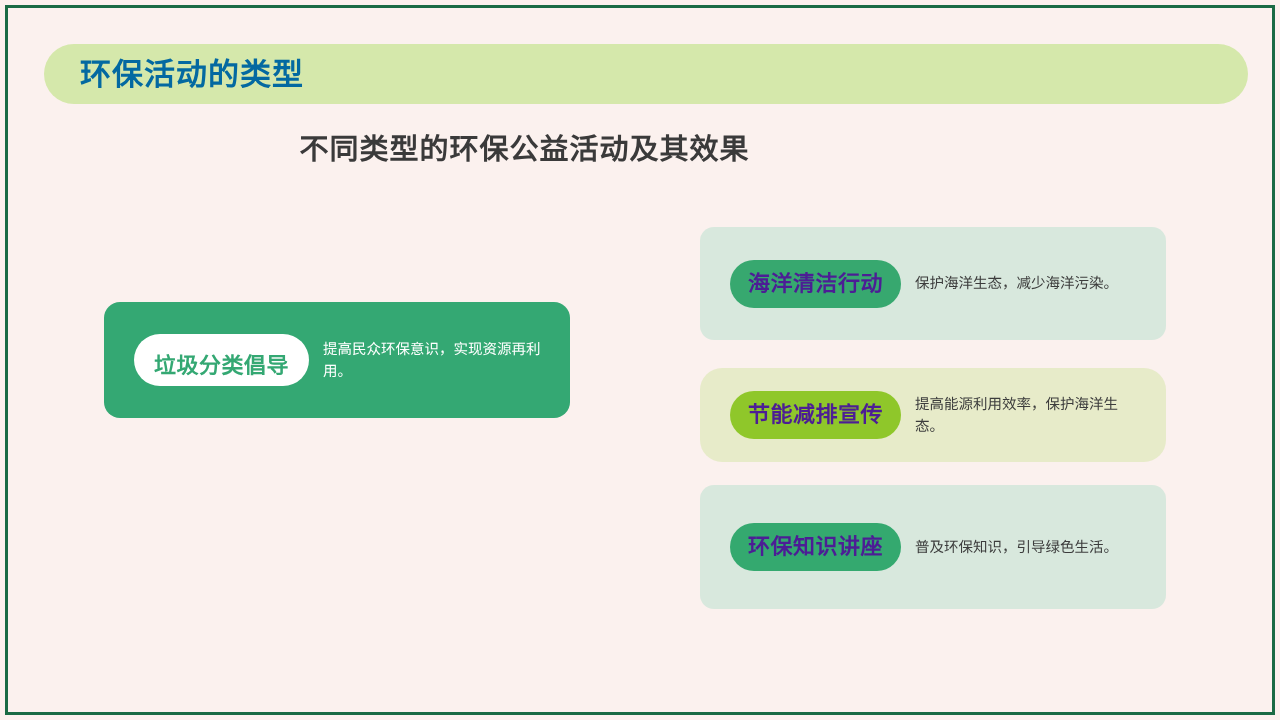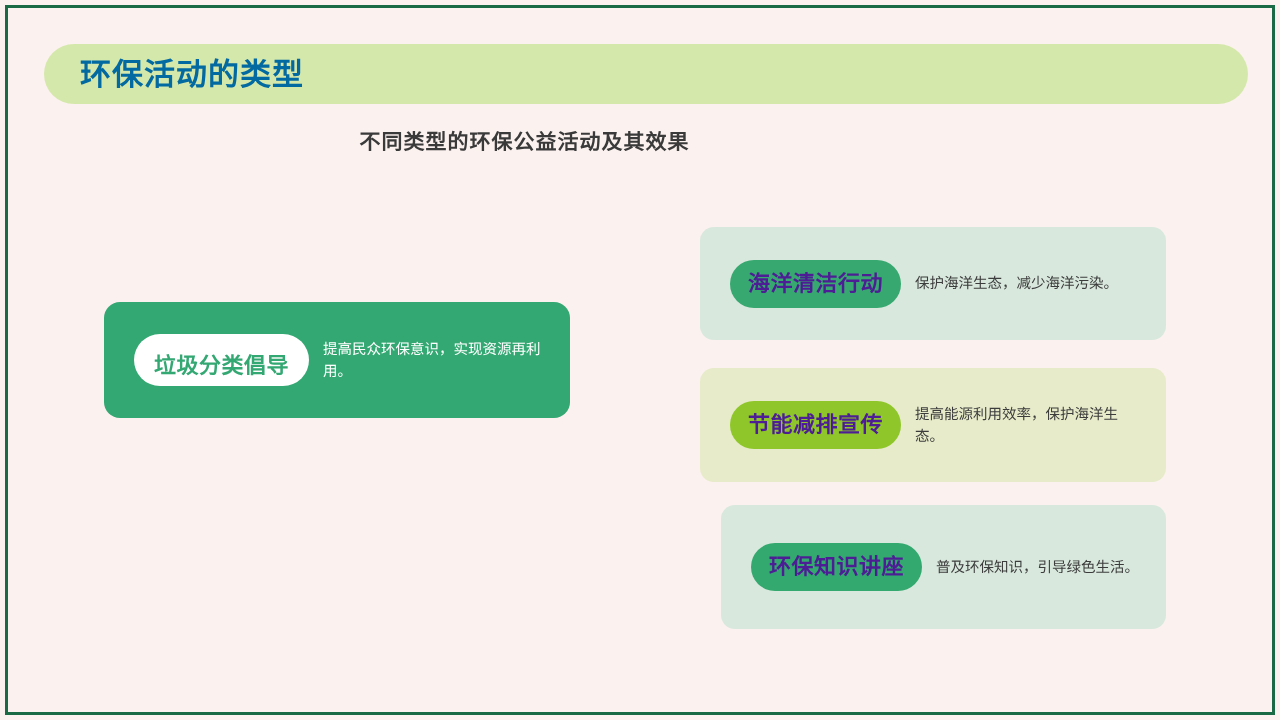--- a/index.html
+++ b/index.html
@@ -56,21 +56,21 @@
     line-height: 1;
   }
 
   
   #subtitle {
     position: absolute;
     left: 0;
     top: 125px;
     width: 1049px;
     text-align: center;
-    font-size: 21px;
+    font-size: 29px;
     font-weight: bold;
     color: #3a3a3a;
     letter-spacing: 1px;
   }
 
   
   #left-column {
     position: absolute;
     left: 104px;
     top: 302px;
@@ -160,29 +160,29 @@
 
   #card-right-0 {
     background: #d8e8dd;
     height: 113px;
     margin-bottom: 28px;
   }
   #card-right-0 .pill { background: #37a86f; }
 
   #card-right-1 {
     background: #e7ebc9;
-    height: 114px;
+    height: 94px;
     margin-bottom: 23px;
+    border-radius: 22px;
   }
   #card-right-1 .pill { background: #8fc72a; }
 
   #card-right-2 {
     background: #d8e8dd;
     height: 124px;
-    margin-left: 21px;
   }
   #card-right-2 .pill { background: #34a96f; }
 </style>
 </head>
 <body>
 
 <div id="slide">
 
   <div id="slide-frame"></div>
 

